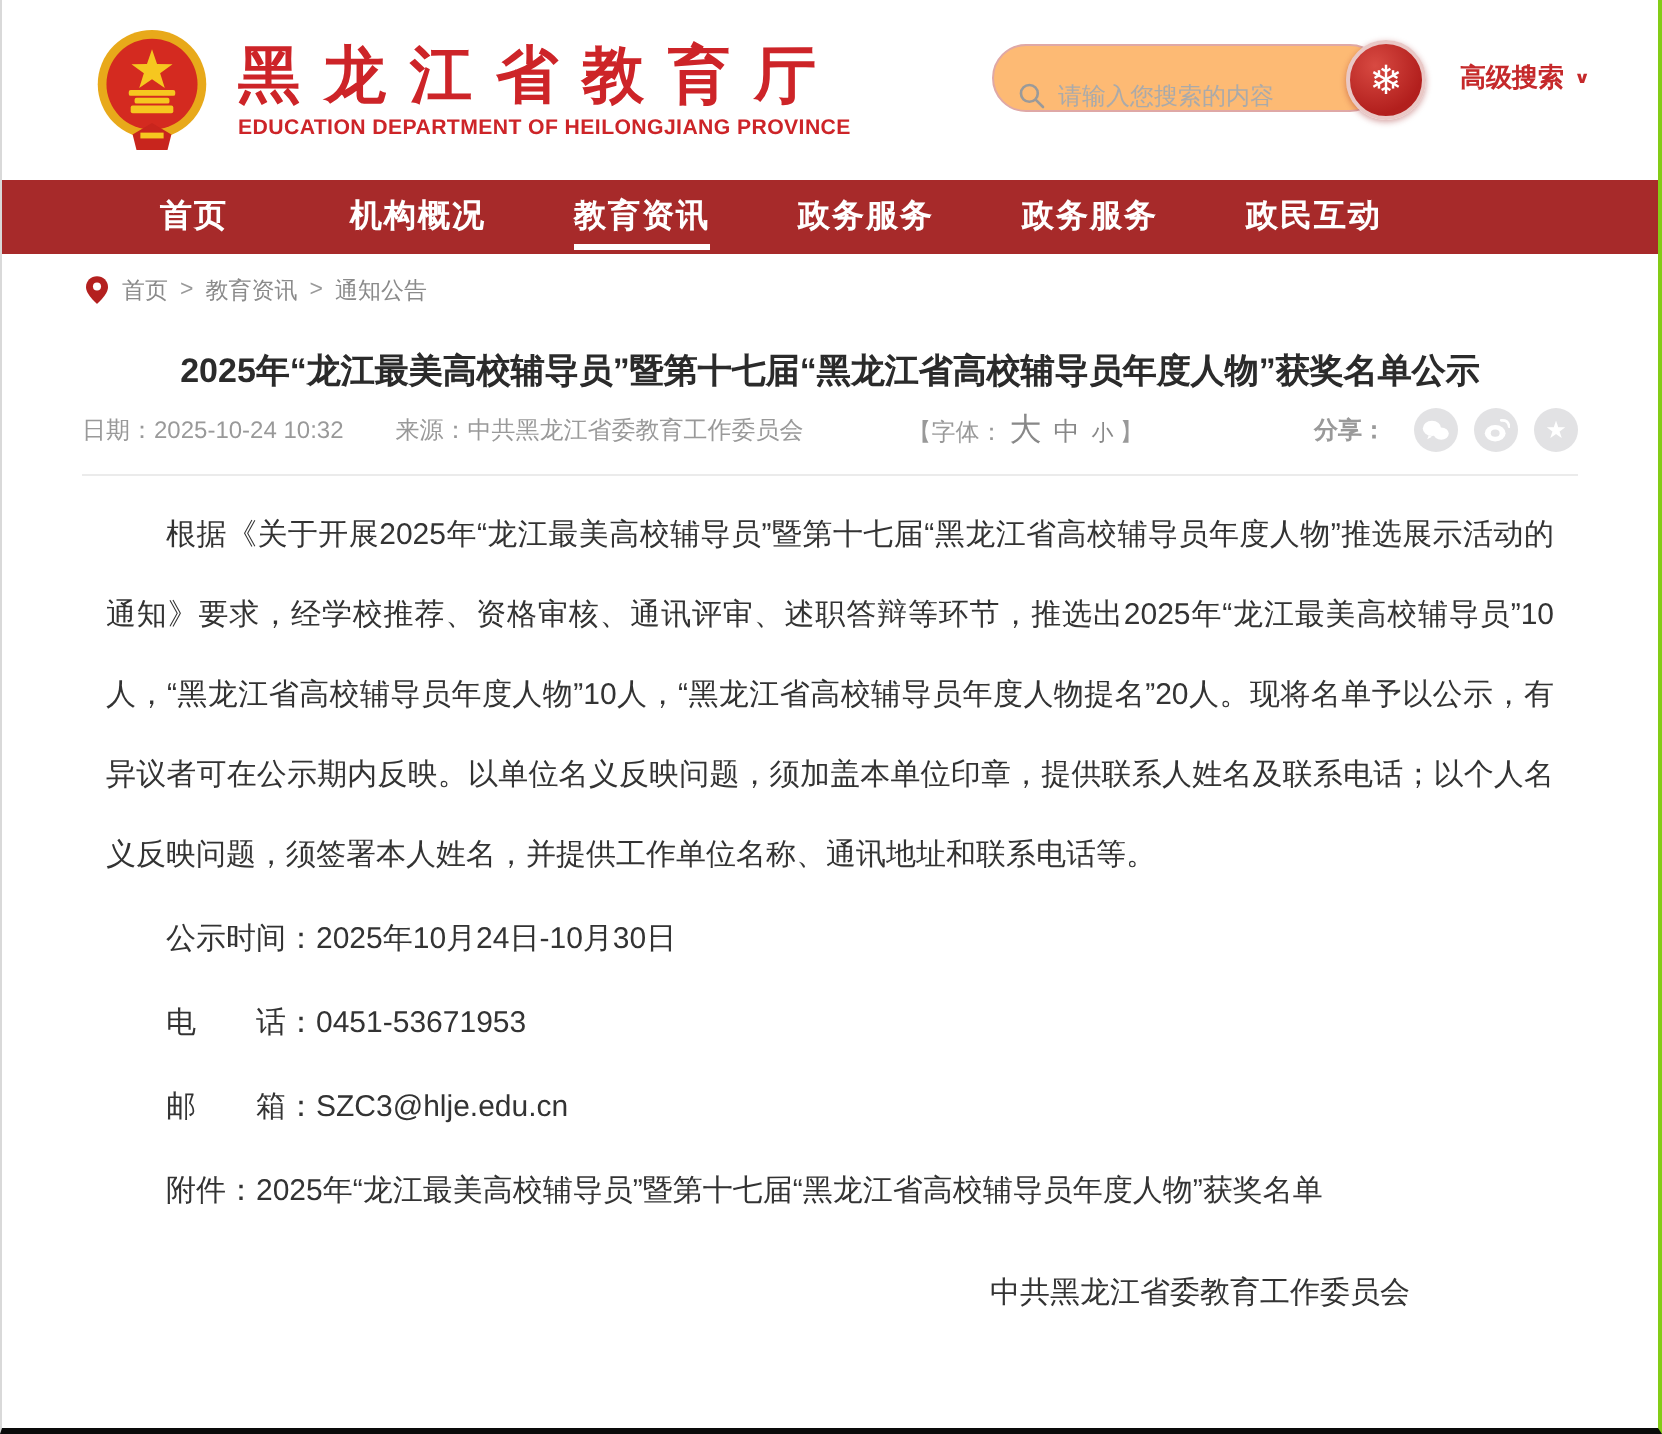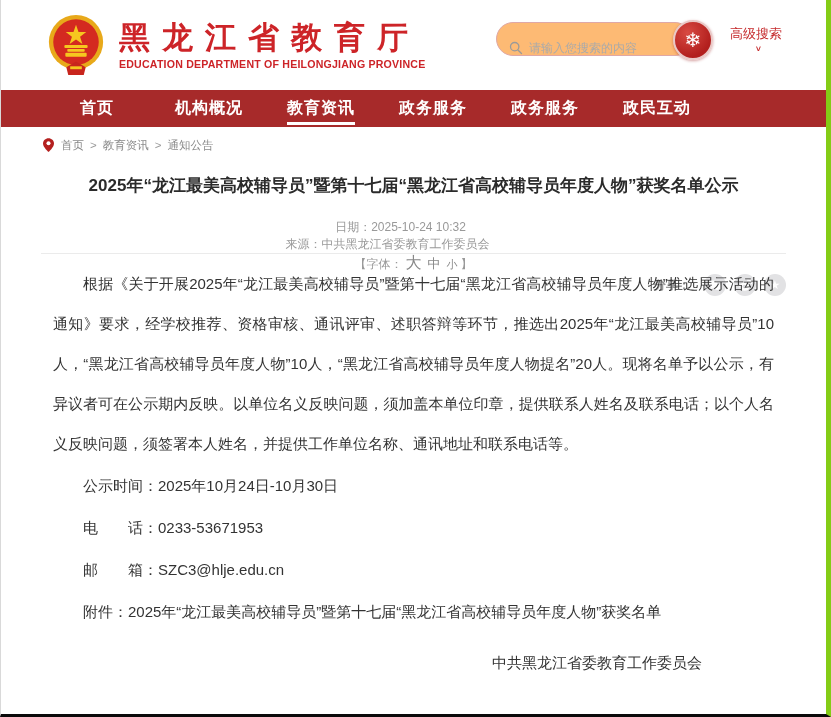--- a/index.html
+++ b/index.html
@@ -1,21 +1,21 @@
 <!DOCTYPE html>
 <html><head>
 <meta charset="utf-8">
 <style>
   * { margin:0; padding:0; box-sizing:border-box; }
   html,body { background:#fff; }
   body { font-family:"Liberation Sans","DejaVu Sans",sans-serif; }
   .page {
     position:relative; width:831px; height:717px; margin:0 auto;
     background:#fff; overflow:hidden;
-    border-left:1px solid #d9d9d9; border-right:5px solid #84cc16;
+    border-left:1px solid #d9d9d9; border-right:2px solid #84cc16;
     border-bottom:3px solid #0a0a0a;
   }
   .edge-mark { position:absolute; left:0; top:25px; width:6px; height:36px; background:#c5292b; }
 
   
   .header { position:relative; height:90px; background:#fff; }
   .logo-wrap { position:absolute; left:44px; top:13px; display:flex; align-items:center; }
   .emblem { width:62px; height:64px; }
   .logo-text { margin-left:12px; }
   .site-cn { color:#cd2428; font-size:31px; font-weight:bold; letter-spacing:12px; line-height:34px; white-space:nowrap; }
@@ -28,21 +28,21 @@
   }
   .mag { width:14px; height:14px; margin-right:6px; flex:0 0 auto; }
   .search-input { border:none; outline:none; width:120px; font-size:12px; color:#555; background:transparent; }
   .search-input::placeholder { color:#aaa; }
   .snow-btn {
     position:absolute; right:-22px; top:-3px; width:40px; height:40px; border-radius:50%;
     background:radial-gradient(circle at 35% 30%, #d84a42, #b21f1d 70%);
     border:2px solid #e9c8c6; color:#fff; display:flex; align-items:center; justify-content:center;
     font-size:20px; cursor:pointer; box-shadow:0 1px 3px rgba(150,20,20,.4);
   }
-  .adv-search { margin-left:38px; color:#c5292b; font-size:13px; font-weight:normal; display:flex; align-items:center; cursor:pointer; white-space:nowrap;flex-direction:column; }
+  .adv-search { margin-left:38px; color:#c5292b; font-size:13px; font-weight:bold; display:flex; align-items:center; cursor:pointer; white-space:nowrap; }
   .chev { font-size:10px; margin-left:5px; color:#c5292b; transform:scaleY(.8); }
 
   
   .nav { position:relative; height:37px; background:#a72a2a; display:flex; padding-left:40px; }
   .nav-item {
     position:relative; width:112px; height:37px; display:flex; align-items:center; justify-content:center;
     color:#fff; font-size:16px; font-weight:bold; cursor:pointer; letter-spacing:1px;
   }
   .nav-item.active::after {
     content:""; position:absolute; left:22px; right:22px; bottom:2px; height:3px; background:#fff;
@@ -53,22 +53,22 @@
   .pin { width:11px; height:14px; margin-right:7px; }
   .crumb { color:#8a8a8a; cursor:pointer; }
   .crumb-sep { margin:0 6px; color:#9a9a9a; }
 
   
   .title {
     margin:10px 44px 0; text-align:center; font-size:17px; font-weight:bold;
     color:#2b2b2b; line-height:34px;
   }
   .meta {
-    display:flex; align-items:center; margin:16px 40px 0; height:24px;
-    font-size:12px; color:#999; white-space:nowrap;flex-direction:column;
+    display:flex; align-items:center; margin:0 40px 0; height:24px;
+    font-size:12px; color:#999; white-space:nowrap;
   }
   .meta .m-date { margin-right:26px; }
   .meta .m-src  { margin-right:52px; }
   .font-sizer { display:flex; align-items:baseline; color:#999; }
   .fs-btn { cursor:pointer; margin:0 3px; color:#888; }
   .fs-large { font-size:16px; } .fs-mid { font-size:13px; } .fs-small { font-size:11px; }
   .share { margin-left:auto; display:flex; align-items:center;font-weight:bold; }
   .share-label { margin-right:6px; color:#999; }
   .share-ic {
     width:22px; height:22px; border-radius:50%; background:#e2e2e4; color:#fff;
@@ -181,21 +181,21 @@
       <span class="share-ic">
         <span>★</span>
       </span>
     </span>
   </div>
   <div class="divider"></div>
 
   <div class="content">
     <p class="para">根据《关于开展2025年“龙江最美高校辅导员”暨第十七届“黑龙江省高校辅导员年度人物”推选展示活动的通知》要求，经学校推荐、资格审核、通讯评审、述职答辩等环节，推选出2025年“龙江最美高校辅导员”10人，“黑龙江省高校辅导员年度人物”10人，“黑龙江省高校辅导员年度人物提名”20人。现将名单予以公示，有异议者可在公示期内反映。以单位名义反映问题，须加盖本单位印章，提供联系人姓名及联系电话；以个人名义反映问题，须签署本人姓名，并提供工作单位名称、通讯地址和联系电话等。</p>
     <div class="info-line">公示时间：2025年10月24日-10月30日</div>
-    <div class="info-line">电　　话：0233-53671953</div>
+    <div class="info-line">电　　话：0451-53671953</div>
     <div class="info-line">邮　　箱：SZC3@hlje.edu.cn</div>
     <div class="attach-line">
       <span>附件：</span><span class="attach-name">2025年“龙江最美高校辅导员”暨第十七届“黑龙江省高校辅导员年度人物”获奖名单</span>
     </div>
 
     <div class="sign-block">
       <div class="sign-name">中共黑龙江省委教育工作委员会</div>
 
     </div>
   </div>

